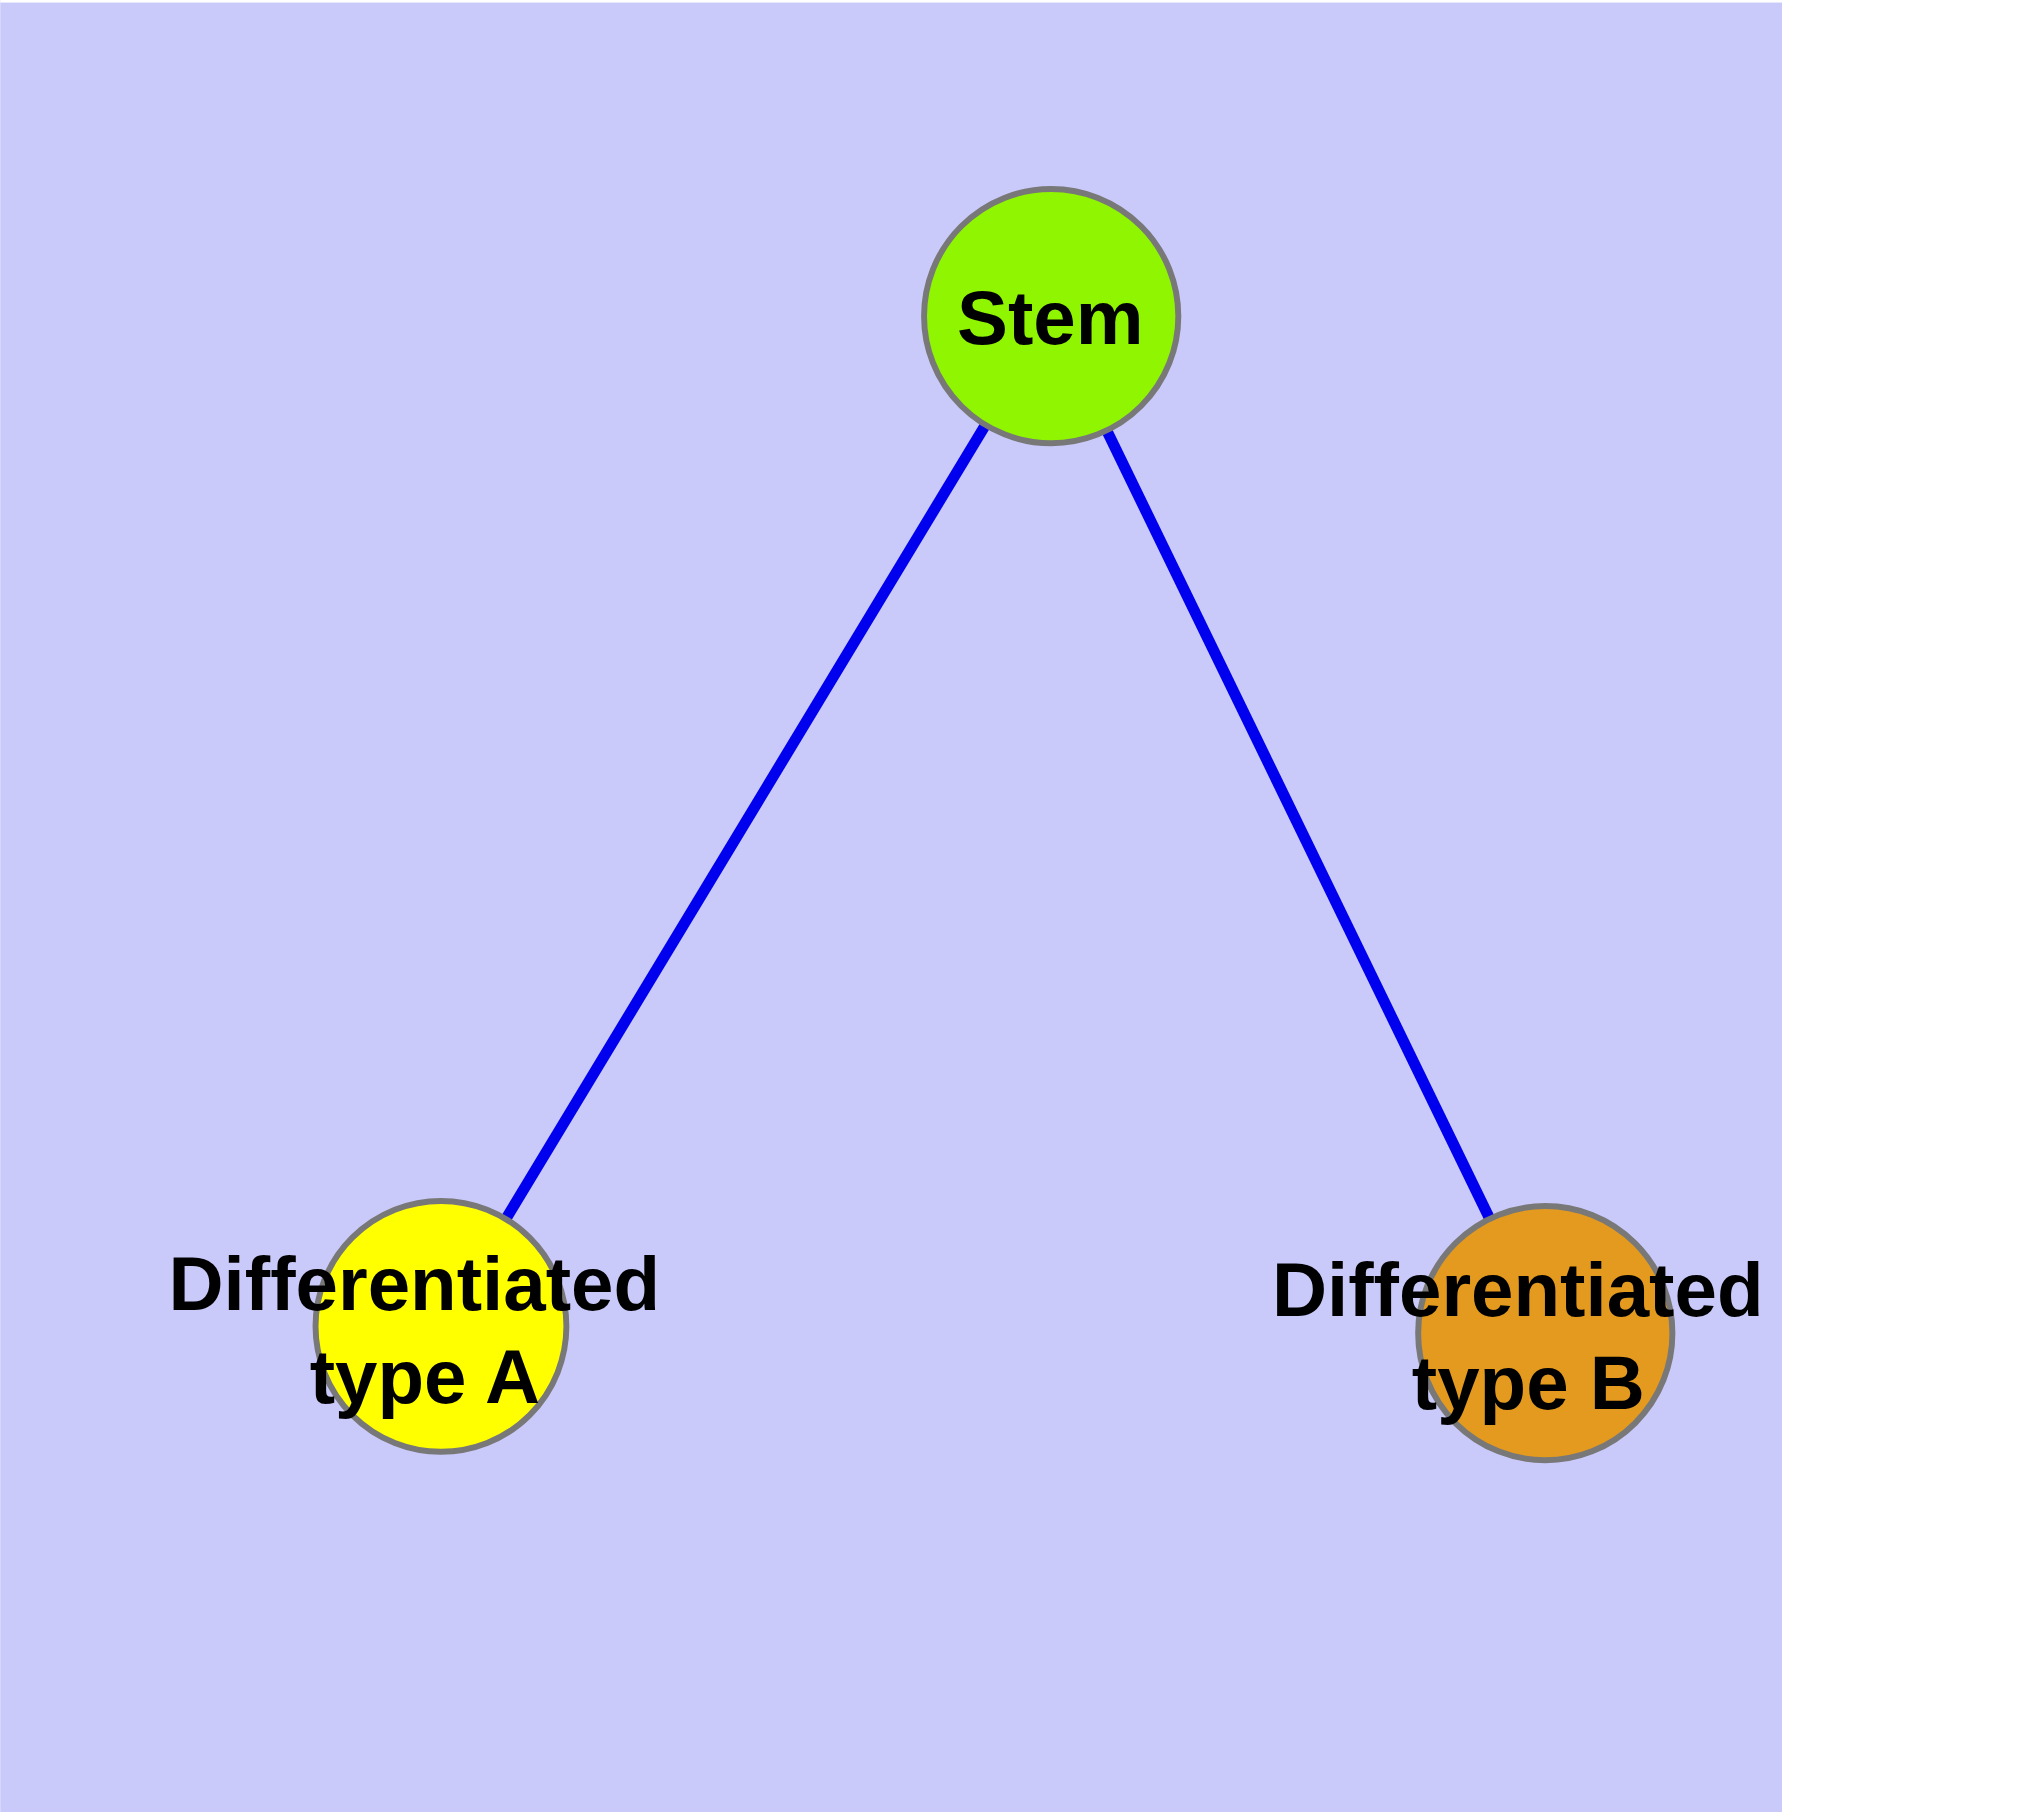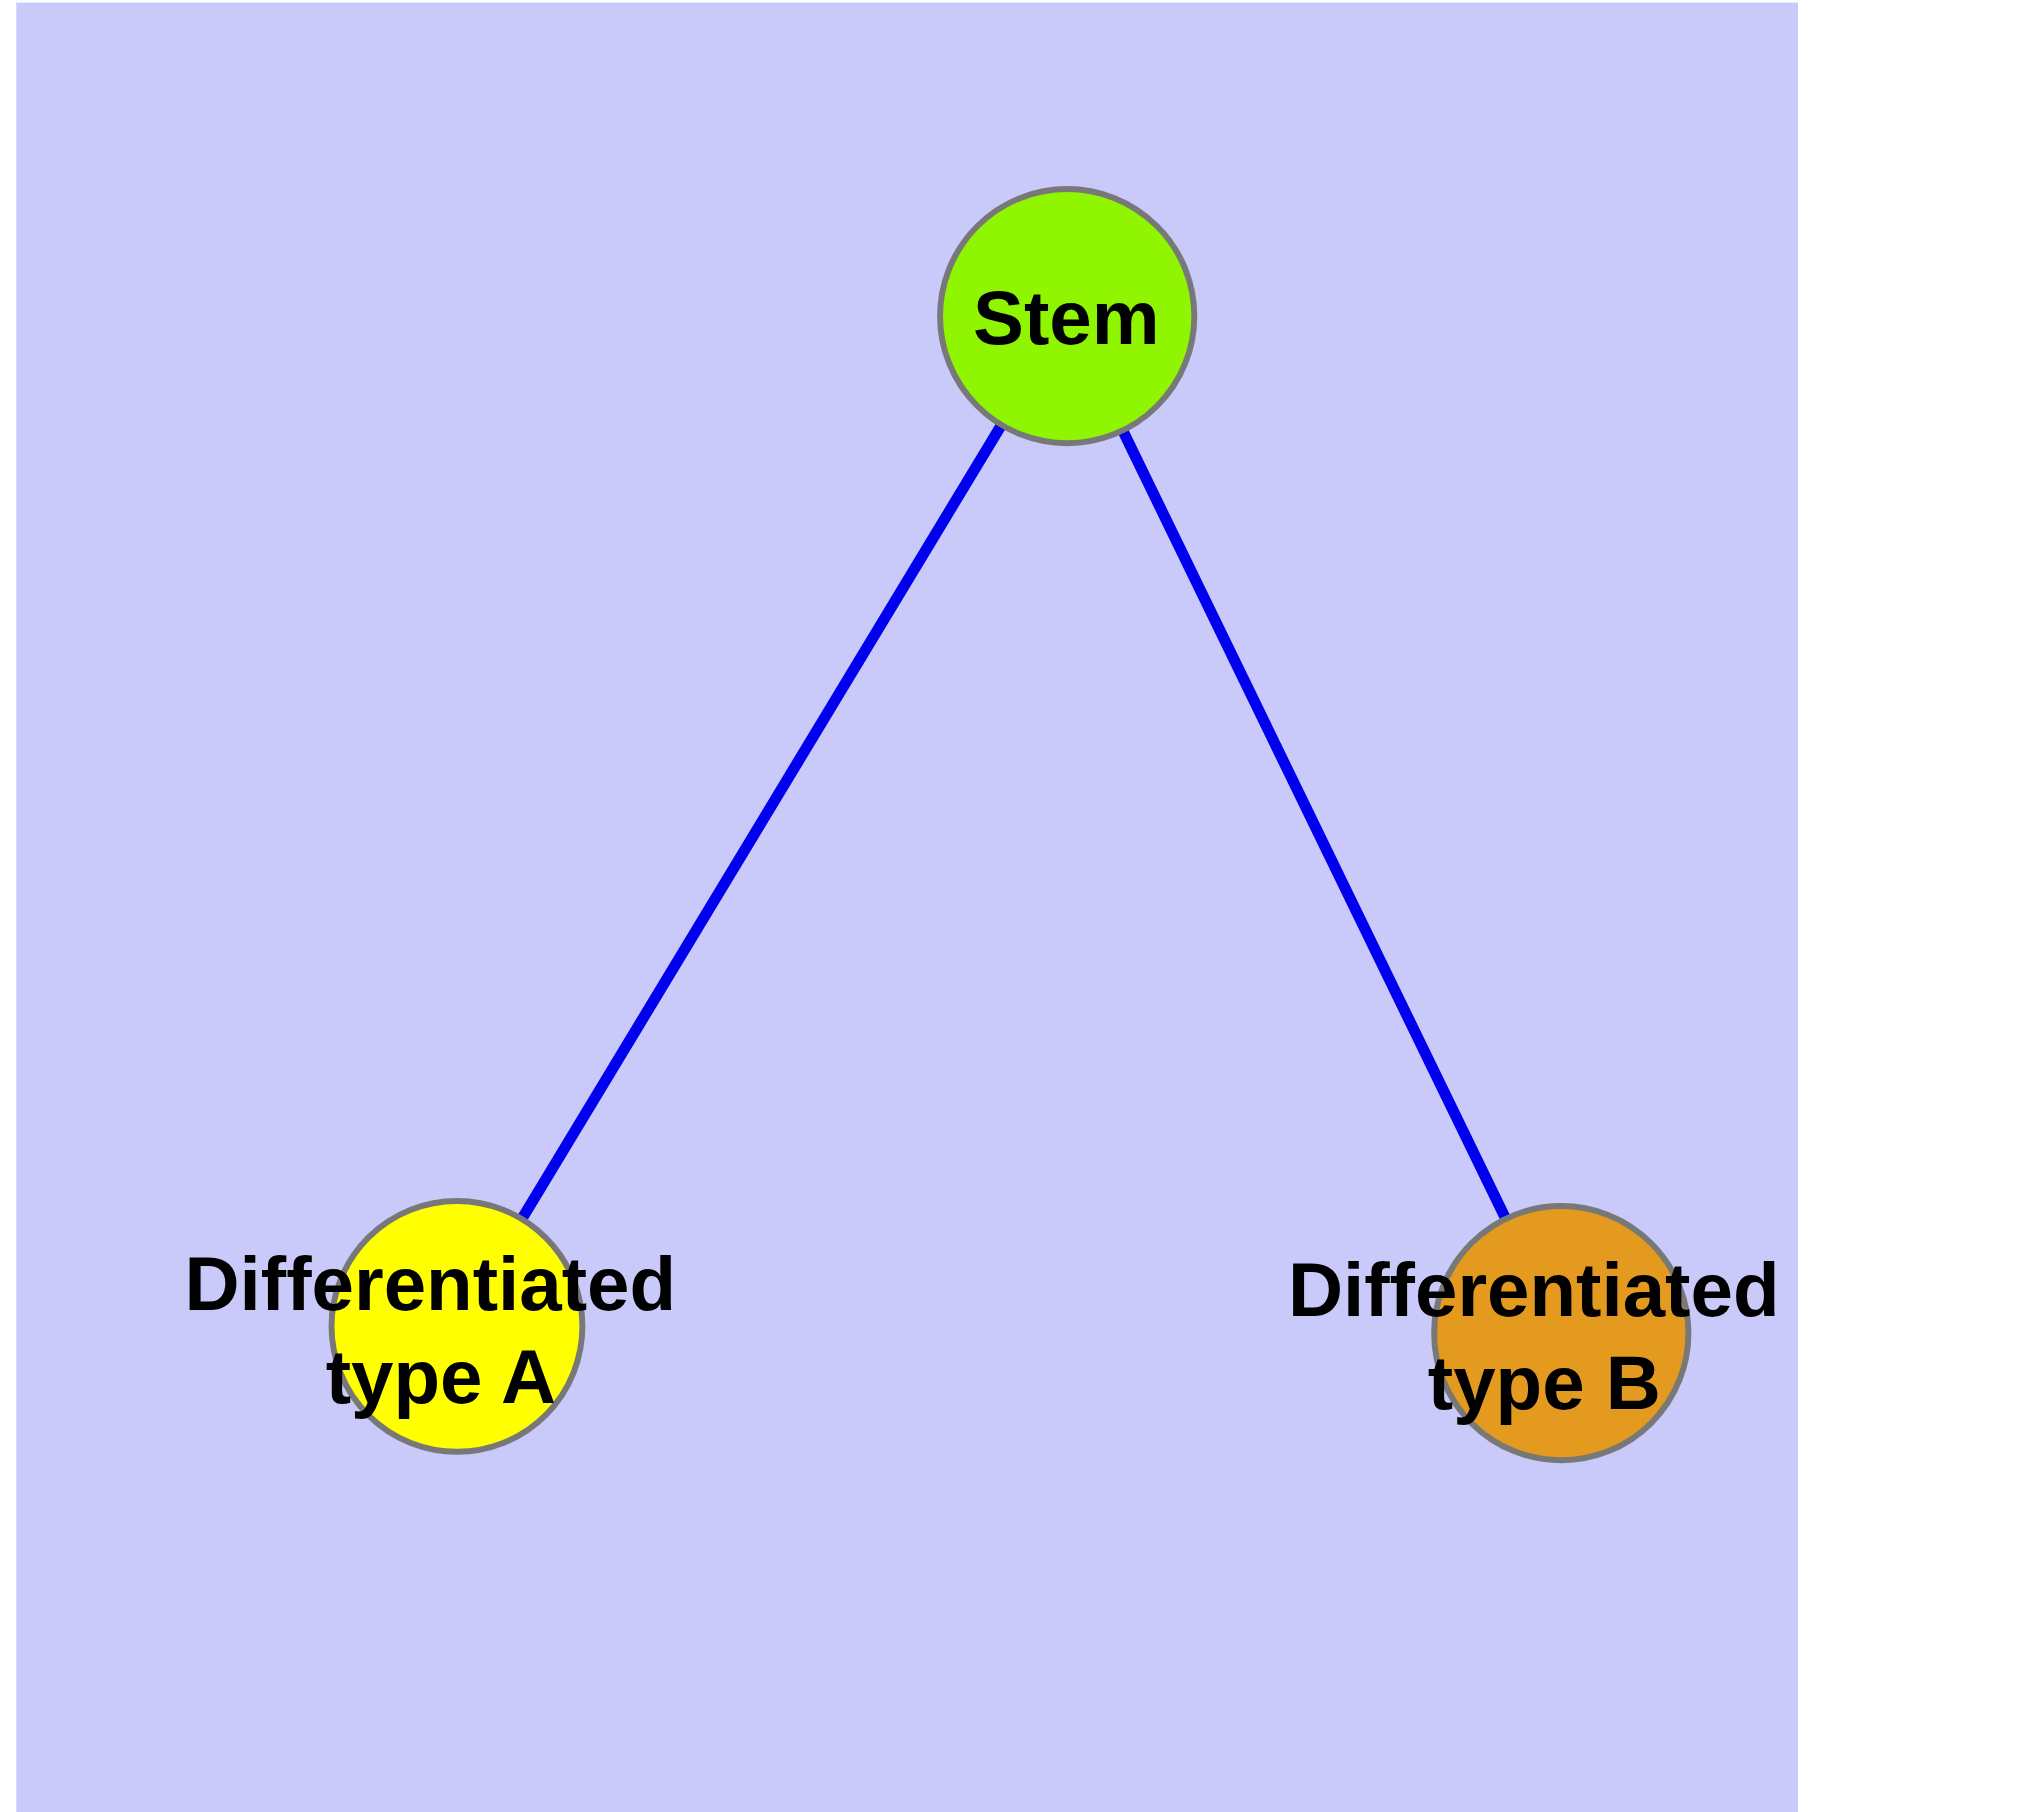--- a/index.html
+++ b/index.html
@@ -6,21 +6,20 @@
     margin: 0;
     padding: 0;
     background: #ffffff;
   }
   .canvas-wrap {
     position: relative;
     width: 1782px;
     height: 1812px;
     overflow: hidden;
     font-family: "Liberation Sans", sans-serif;
-    padding-left: 16px;
   }
   svg.graph-svg {
     display: block;
     width: 2021px;
     height: 1812px;
   }
   .edge {
     stroke-width: 13px;
     stroke-linecap: butt;
     fill: none;

